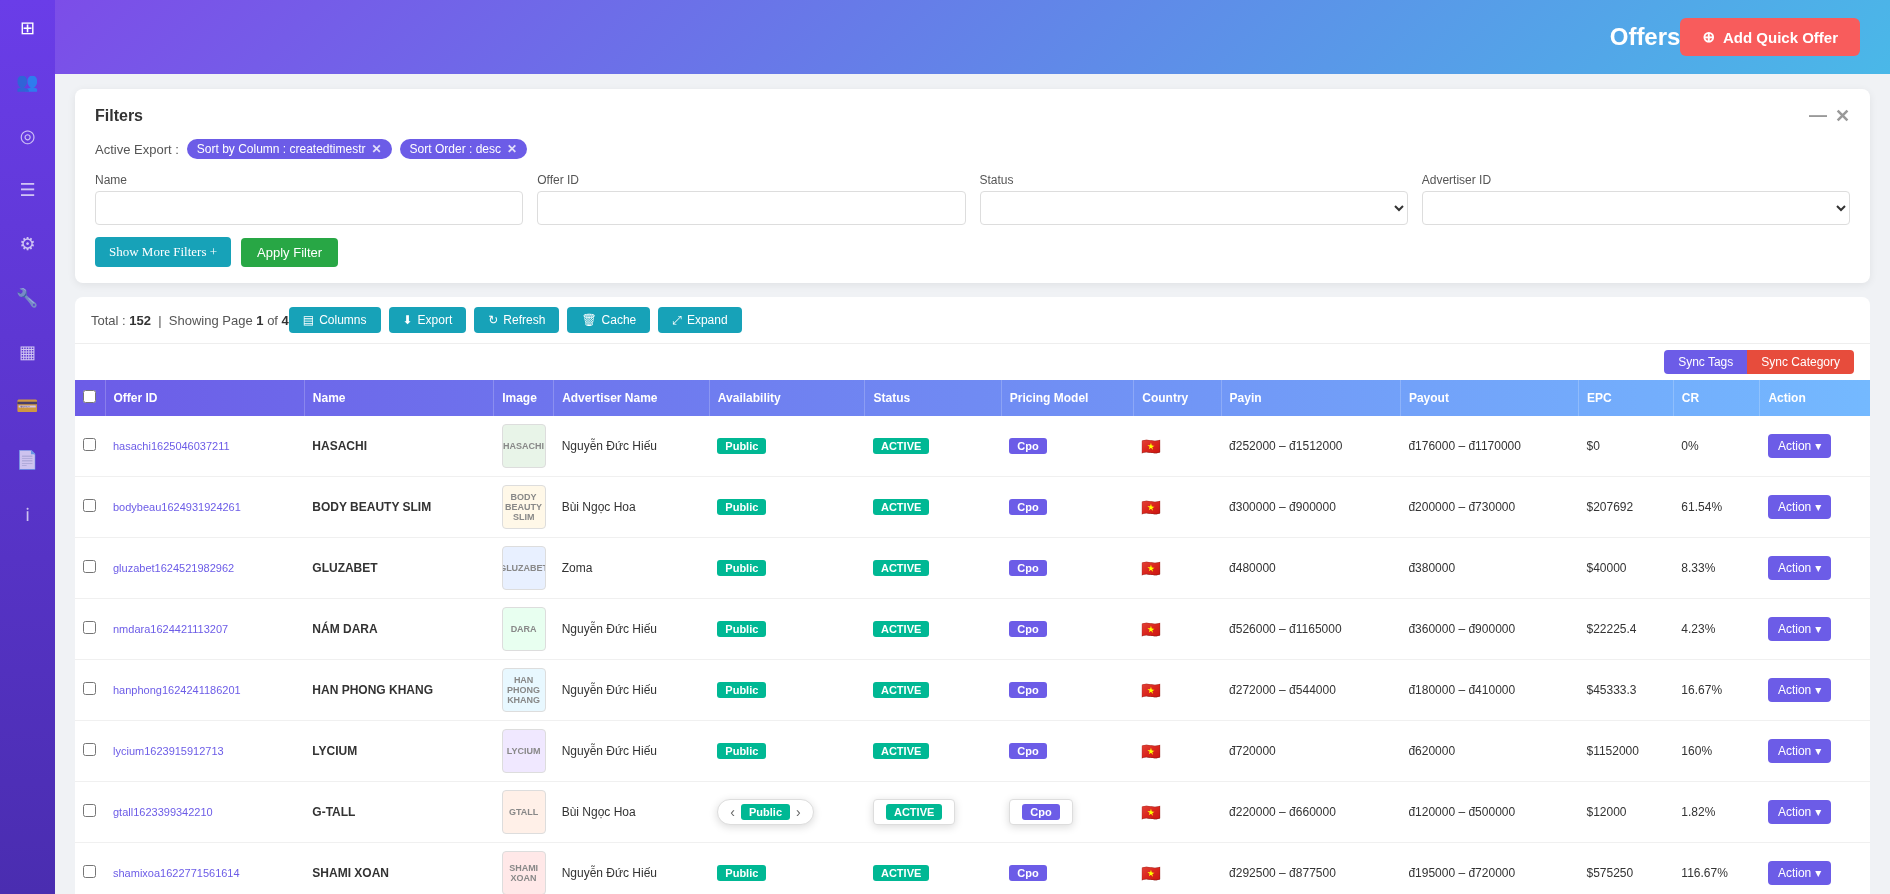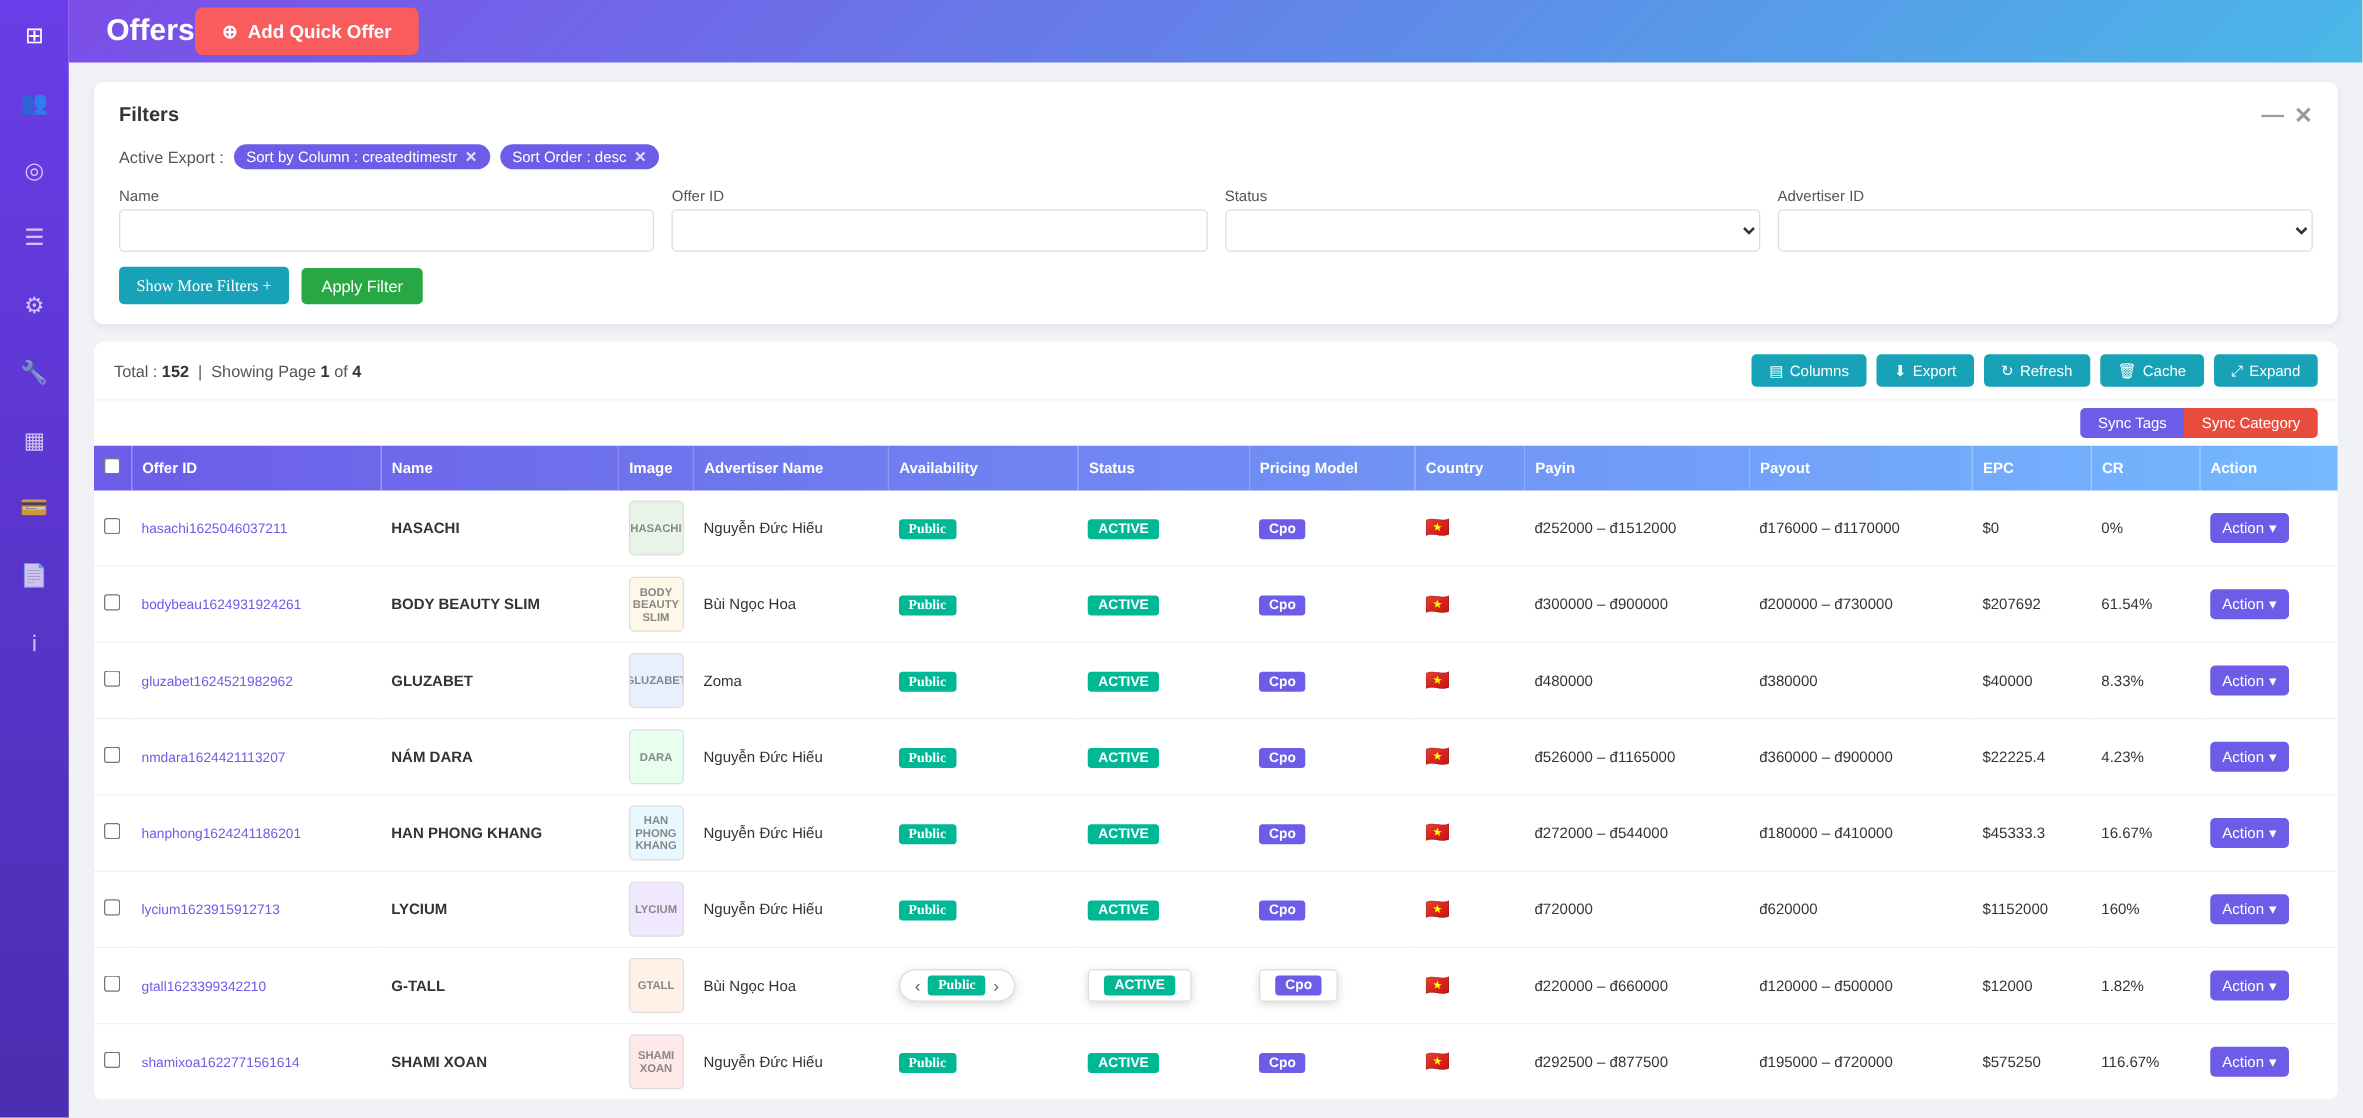--- a/index.html
+++ b/index.html
@@ -27,22 +27,22 @@
     }
     .sidebar-icon.active { color: #fff; }
 
     
     .main { flex: 1; display: flex; flex-direction: column; overflow: hidden; }
 
     
     .header {
       background: linear-gradient(135deg, #7c4de8 0%, #4ab8e8 100%);
       padding: 0 30px;
-      height: 50px;
-      display: flex; align-items: center; justify-content: flex-start;
+      height: 74px;
+      display: flex; align-items: center; justify-content: flex-end;
       flex-shrink: 0;
     }
     .header-title { color: #fff; font-size: 24px; font-weight: bold; }
     .add-quick-offer-btn {
       background: #f85c5c;
       color: #fff;
       border: none;
       padding: 10px 22px;
       border-radius: 6px;
       font-size: 15px;
@@ -107,21 +107,21 @@
       border-radius: 4px;
       cursor: pointer;
       font-size: 13px;
     }
 
     
     .table-toolbar {
       background: #fff;
       border-radius: 8px 8px 0 0;
       padding: 10px 16px;
-      display: flex; align-items: center; justify-content: space-between;
+      display: flex; align-items: center; justify-content: flex-start;
       border-bottom: 1px solid #eee;
     }
     .table-info { font-size: 13px; color: #555; }
     .table-info span { font-weight: bold; color: #333; }
     .toolbar-btns { display: flex; gap: 8px; }
     .toolbar-btn {
       background: #17a2b8;
       color: #fff;
       border: none;
       padding: 6px 14px;
@@ -166,21 +166,21 @@
       font-weight: 600;
       white-space: nowrap;
       border-right: 1px solid rgba(255,255,255,0.2);
     }
     thead th:last-child { border-right: none; }
     tbody tr { border-bottom: 1px solid #f0f0f0; }
     tbody td { padding: 8px 8px; vertical-align: middle; color: #333; }
     .cb-cell { width: 30px; }
     input[type=checkbox] { cursor: pointer; }
 
-    .badge-public { background: #00b894; color: #fff; padding: 2px 8px; border-radius: 3px; font-size: 11px; font-weight: 600; font-family: Liberation Serif, serif; }
+    .badge-public { background: #00b894; color: #fff; padding: 2px 8px; border-radius: 3px; font-size: 11px; font-weight: 600; }
     .badge-active { background: #00b894; color: #fff; padding: 2px 8px; border-radius: 3px; font-size: 11px; font-weight: 600; }
     .badge-cpo { background: #6c5ce7; color: #fff; padding: 2px 8px; border-radius: 3px; font-size: 11px; font-weight: 600; }
 
     .flag { font-size: 16px; }
 
     .img-cell { width: 50px; }
     .offer-img {
       width: 44px; height: 44px;
       border: 1px solid #ddd;
       border-radius: 4px;

